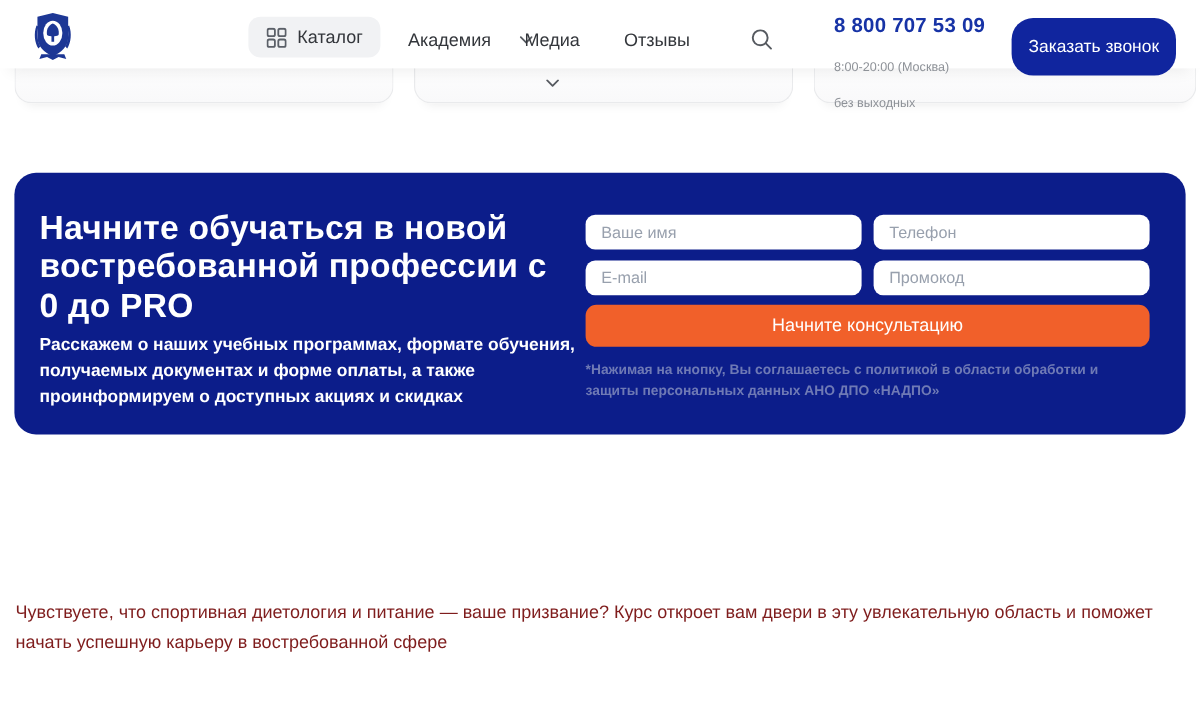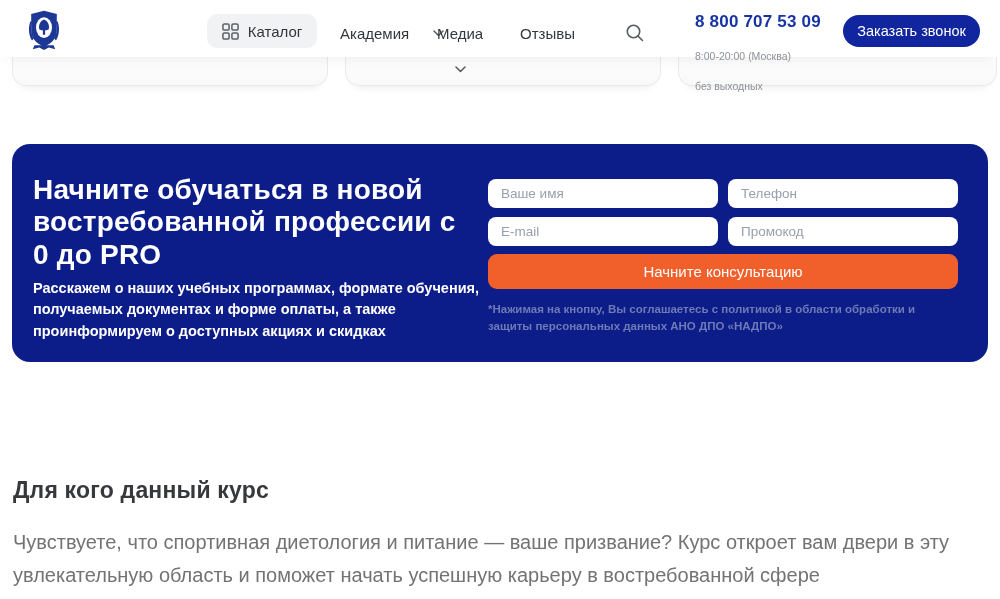--- a/index.html
+++ b/index.html
@@ -25,21 +25,21 @@
   .nav-media  { left: 437px; flex-direction: column; }
   .nav-reviews{ left: 520px; }
 
   .search-btn { position: absolute; left: 625px; top: 22px; width: 22px; height: 22px;
     background: none; border: none; cursor: pointer; padding: 0; }
 
   .phone-block { position: absolute; left: 695px; top: 12px; }
   .phone-number { color: #1733a6; font-size: 17px; font-weight: 700; letter-spacing: .2px; cursor: pointer; }
   .phone-schedule, .phone-days { color: #8e9298; font-size: 10.5px; margin-top: 18px; line-height: 1.15; }
 
-  .callback-btn { position: absolute; left: 843px; top: 15px; width: 137px; height: 32px;
+  .callback-btn { position: absolute; left: 843px; top: 15px; width: 137px; height: 48px;
     background: #10259e; color: #ffffff; border: none; border-radius: 18px;
     font-size: 14.5px; font-family: "Liberation Sans", sans-serif; cursor: pointer; }
 
   
   .cards-strip { position: absolute; top: 57px; left: 0; width: 1000px; height: 30px; z-index: 1; }
   .cut-card { position: absolute; top: -14px; height: 43px;
     border: 1px solid #e9eaec; border-top: none; border-radius: 0 0 14px 14px;
     background: linear-gradient(#ffffff, #f9f9fa); box-shadow: 0 9px 10px -9px rgba(0,0,0,0.10); }
   .cut-card.c1 { left: 12px;  width: 316px; }
   .cut-card.c2 { left: 345px; width: 316px; }
@@ -60,21 +60,21 @@
     padding: 0 13px; font-size: 13.5px; color: #333; font-family: "Liberation Sans", sans-serif; outline: none; }
   .form-grid input::placeholder { color: #98a0ad; }
   .submit-btn { margin-top: 8px; width: 100%; height: 35px; background: #f1602a; color: #ffffff;
     border: none; border-radius: 9px; font-size: 15px; font-family: "Liberation Sans", sans-serif; cursor: pointer; }
   .disclaimer { margin-top: 12px; font-size: 11.5px; font-weight: 700; color: #6f7ab5;
     line-height: 1.45; width: 440px; }
 
   
   .course-section { position: absolute; left: 13px; top: 477px; width: 976px; }
   .course-title { font-size: 23px; font-weight: 700; color: #36383c; letter-spacing: .2px; }
-  .course-desc { margin-top: 22px; font-size: 20px; color: #737373; line-height: 1.65; width: 976px; }
+  .course-desc { margin-top: 22px; font-size: 15px; color: #7f1d1d; line-height: 1.65; width: 976px; }
 
   .icon-svg { display: block; }
 </style>
 </head>
 <body>
 
 <div class="page">
 
   <div class="header">
 
@@ -154,17 +154,16 @@
         <input type="text" placeholder="Телефон" style="">
         <input type="text" placeholder="E-mail" style="">
         <input type="text" placeholder="Промокод" style="">
       </div>
       <button class="submit-btn">Начните консультацию</button>
       <div class="disclaimer">*Нажимая на кнопку, Вы соглашаетесь с политикой в области обработки и защиты персональных данных АНО ДПО «НАДПО»</div>
     </div>
   </div>
 
   <div class="course-section">
-    <h2 class="course-title">Для кого данный курс</h2>
     <p class="course-desc">Чувствуете, что спортивная диетология и питание — ваше призвание? Курс откроет вам двери в эту увлекательную область и поможет начать успешную карьеру в востребованной сфере</p>
   </div>
 
 </div>
 
 </body></html>

